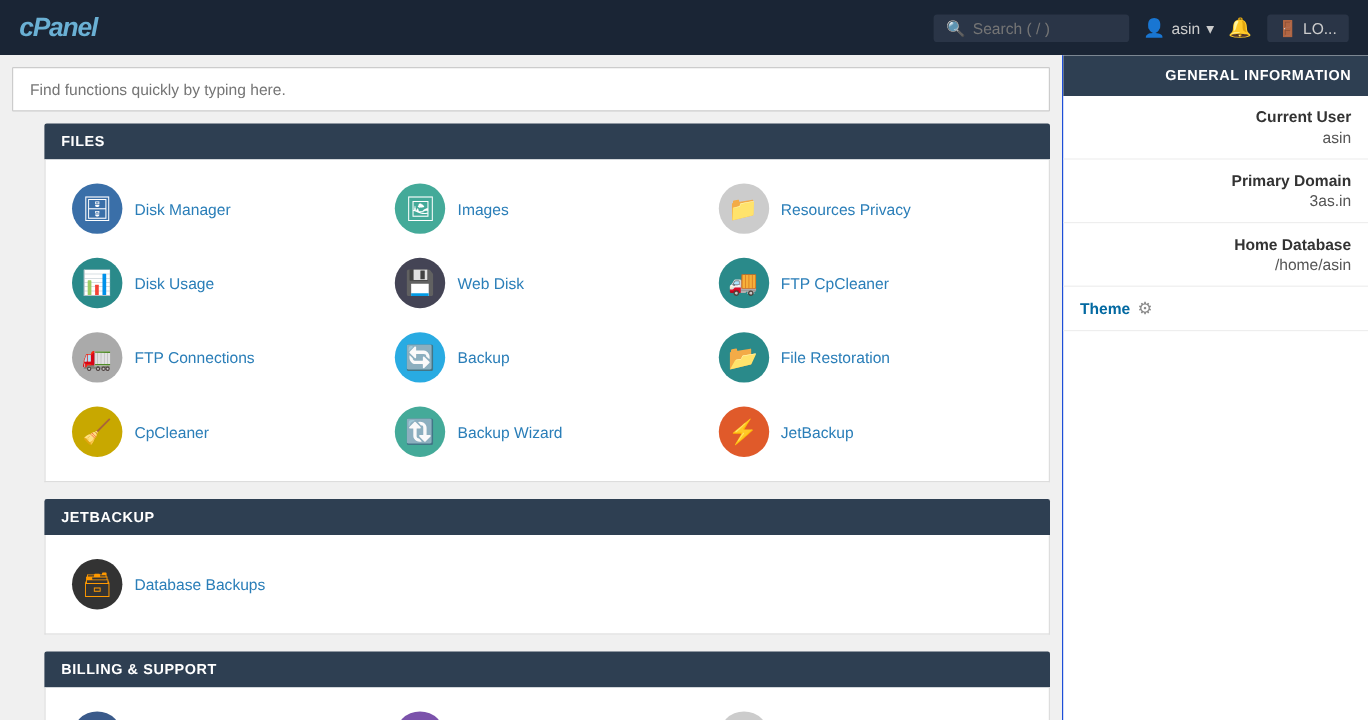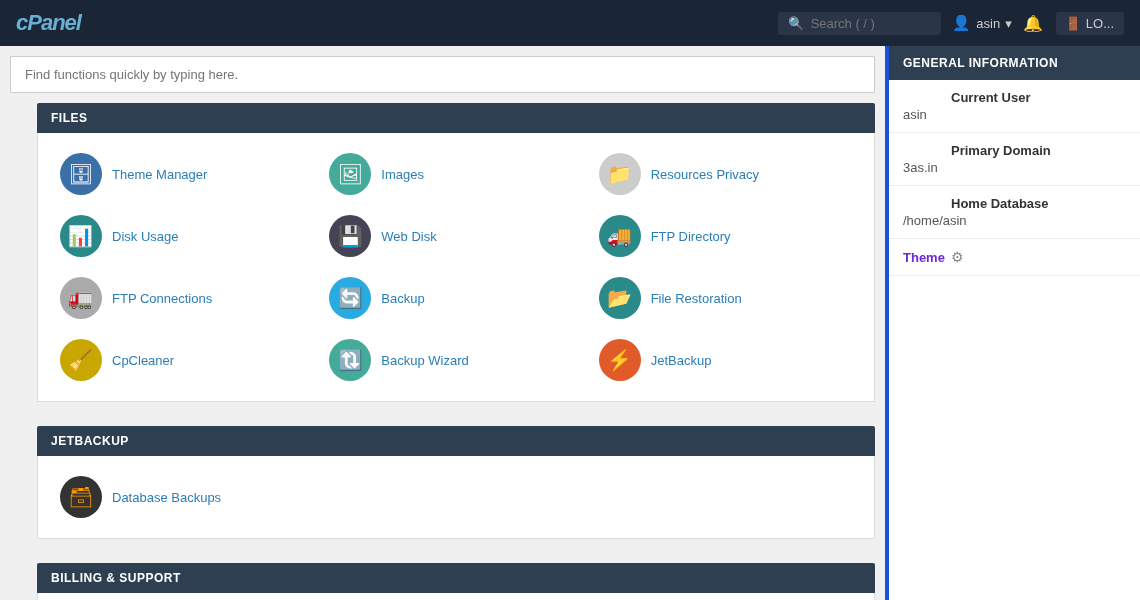--- a/index.html
+++ b/index.html
@@ -87,21 +87,21 @@
       border: 1px solid #ccc;
       border-radius: 1px;
       padding: 10px 14px;
       width: 100%;
       font-size: 13px;
       color: #999;
       margin-bottom: 10px;
     }
 
     
-    .section { margin-bottom: 24px; padding-left: 27px; }
+    .section { margin-bottom: 14px; padding-left: 27px; }
     .section-header {
       background: #2e3f52;
       color: #fff;
       padding: 8px 14px;
       font-size: 12px;
       font-weight: bold;
       letter-spacing: 0.5px;
       border-radius: 2px 2px 0 0;
     }
     .section-body {
@@ -153,22 +153,23 @@
     .ic-yellow { background: #c8a800; color: #fff; }
     .ic-jetblue { background: #e05a2a; color: #fff; }
     .ic-db { background: #333; color: #f90; position: relative; }
     .ic-purple { background: #7b52ab; color: #fff; }
     .ic-navy { background: #3a5a8a; color: #fff; }
 
     
     .sidebar {
       width: 255px;
       background: #fff;
-      border-left: 4px solid #1d4ed8;
+      border-left: 1px solid #1d4ed8;
       overflow-y: auto;
+      text-align: right;
     }
     .sidebar-header {
       background: #2e3f52;
       color: #fff;
       padding: 10px 14px;
       font-size: 12px;
       font-weight: bold;
       letter-spacing: 0.5px;
     }
     .info-row {
@@ -189,21 +190,21 @@
     .theme-row {
       padding: 10px 14px;
       border-bottom: 1px solid #eee;
       display: flex;
       align-items: center;
       gap: 6px;
     }
     .theme-label {
       font-weight: bold;
       font-size: 13px;
-      color: #6d28d9;
+      color: #0369a1;
     }
     .theme-gear { color: #888; font-size: 14px; }
     .server-info-link {
       padding: 10px 14px;
       color: #2a7eb8;
       font-size: 13px;
       cursor: pointer;
       display: block;
     }
 
@@ -245,41 +246,41 @@
     <input class="function-search" type="text" placeholder="Find functions quickly by typing here." style="">
 
     
     <div id="sections-container">
         <div class="section">
           <div class="section-header">FILES</div>
           <div class="section-body">
             <div class="icon-grid">
               <div class="icon-item">
                 <div class="icon-circle ic-blue">🗄</div>
-                <a href="#">Theme Manager</a>
+                <a href="#">Disk Manager</a>
               </div>
               <div class="icon-item">
                 <div class="icon-circle ic-green">🖼</div>
                 <a href="#">Images</a>
               </div>
               <div class="icon-item">
                 <div class="icon-circle ic-lightgray">📁</div>
                 <a href="#">Resources Privacy</a>
               </div>
               <div class="icon-item">
                 <div class="icon-circle ic-teal">📊</div>
                 <a href="#">Disk Usage</a>
               </div>
               <div class="icon-item">
                 <div class="icon-circle ic-dark">💾</div>
                 <a href="#">Web Disk</a>
               </div>
               <div class="icon-item">
                 <div class="icon-circle ic-teal">🚚</div>
-                <a href="#">FTP Directory</a>
+                <a href="#">FTP CpCleaner</a>
               </div>
               <div class="icon-item">
                 <div class="icon-circle ic-gray">🚛</div>
                 <a href="#">FTP Connections</a>
               </div>
               <div class="icon-item">
                 <div class="icon-circle ic-cyan">🔄</div>
                 <a href="#">Backup</a>
               </div>
               <div class="icon-item">

